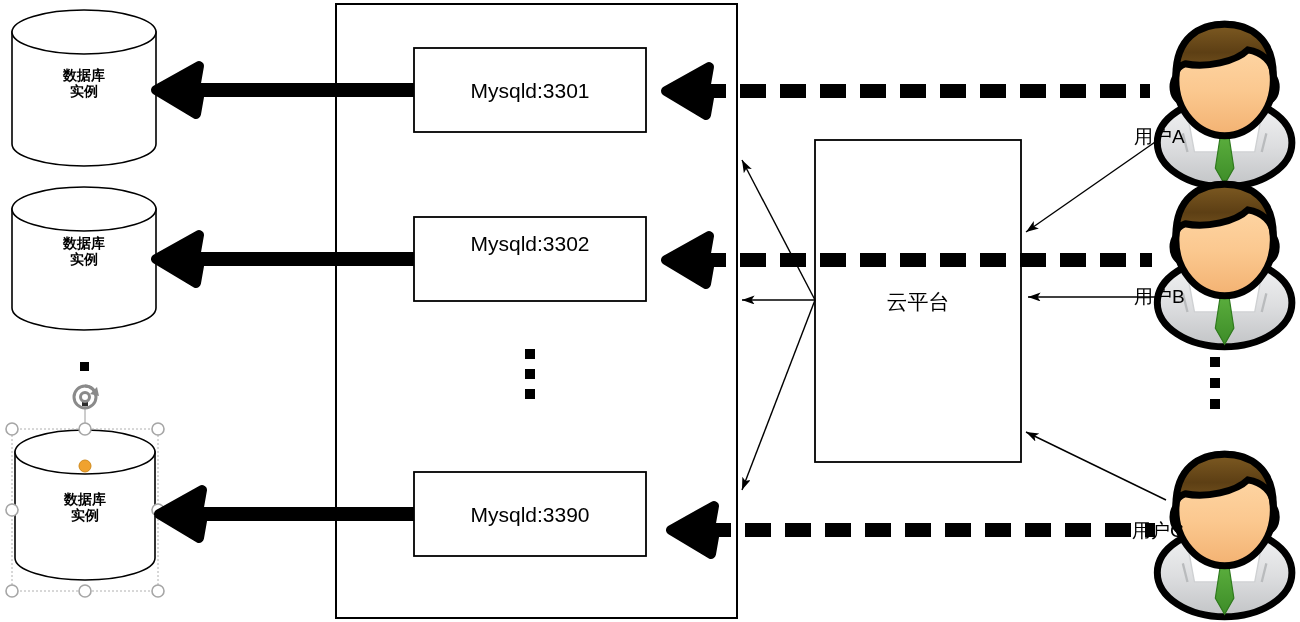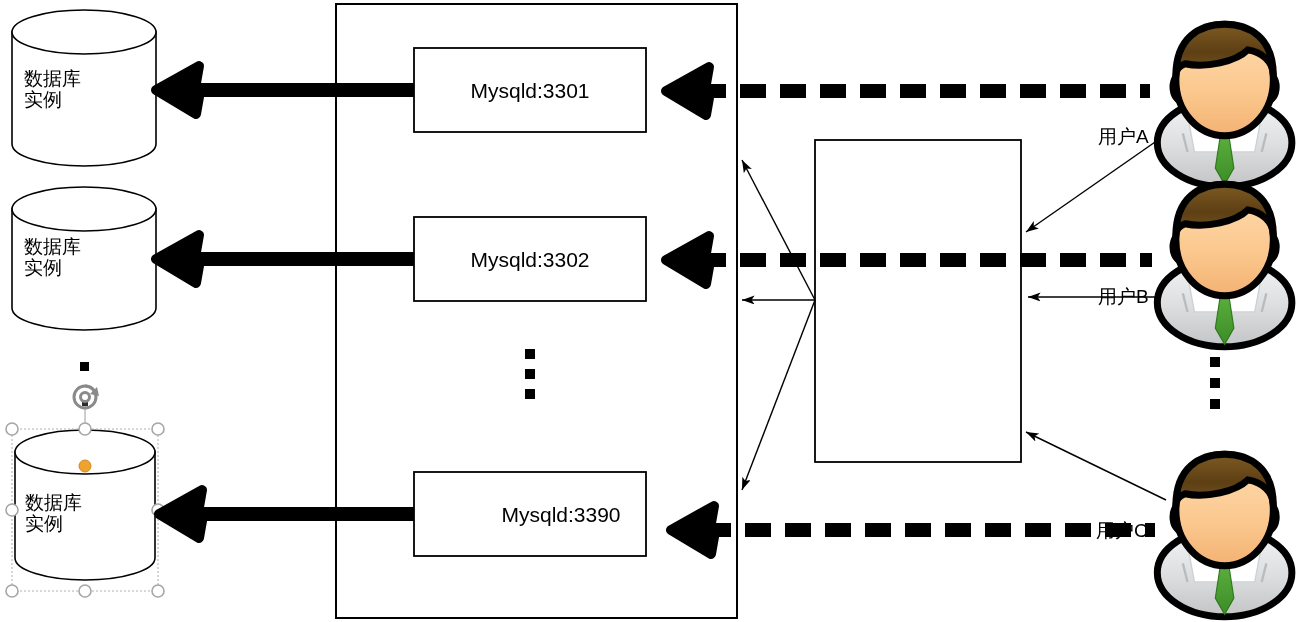--- a/index.html
+++ b/index.html
@@ -24,31 +24,34 @@
     width: 1300px;
     height: 622px;
   }
   .lbl {
     position: absolute;
     color: #000000;
     white-space: nowrap;
     line-height: 1.12;
   }
   .cyl-label {
-    font-size: 19px;
+    text-align: center;
+    font-size: 14px;
+    font-weight: bold;
   }
   .box-label {
     text-align: center;
     font-size: 21px;
   }
   .cloud-label {
     font-size: 21px;
   }
   .user-label {
     font-size: 19px;
+    margin-left: 36px;
   }
 </style>
 </head>
 <body>
 
 <div id="stage">
 
   <svg class="layer" viewBox="0 0 1300 622">
     <defs>
 
@@ -221,21 +224,22 @@
     <div>数据库</div>
     <div>实例</div>
   </div>
 
   <div class="lbl cyl-label" style="left:25px; top:492px; width:120px;">
     <div>数据库</div>
     <div>实例</div>
   </div>
 
   <div class="lbl box-label" style="left:414px; top:79px; width:232px;">Mysqld:3301</div>
-  <div class="lbl box-label" style="left:414px; top:248px; width:232px;">Mysqld:3302</div>
-  <div class="lbl box-label" style="left:414px; top:503px; width:232px;padding-left:31px;">Mysqld:3390</div>
-
+  <div class="lbl box-label" style="left:414px; top:232px; width:232px;">Mysqld:3302</div>
+  <div class="lbl box-label" style="left:414px; top:503px; width:232px;">Mysqld:3390</div>
+
+  <div class="lbl cloud-label" style="left:815px; top:290px; width:206px; text-align:center;">云平台</div>
 
   <div class="lbl user-label" style="left:1098px; top:126px;">用户A</div>
   <div class="lbl user-label" style="left:1098px; top:286px;text-align:right;">用户B</div>
   <div class="lbl user-label" style="left:1096px; top:520px;">用户C</div>
 
 </div>
 
 </body></html>

